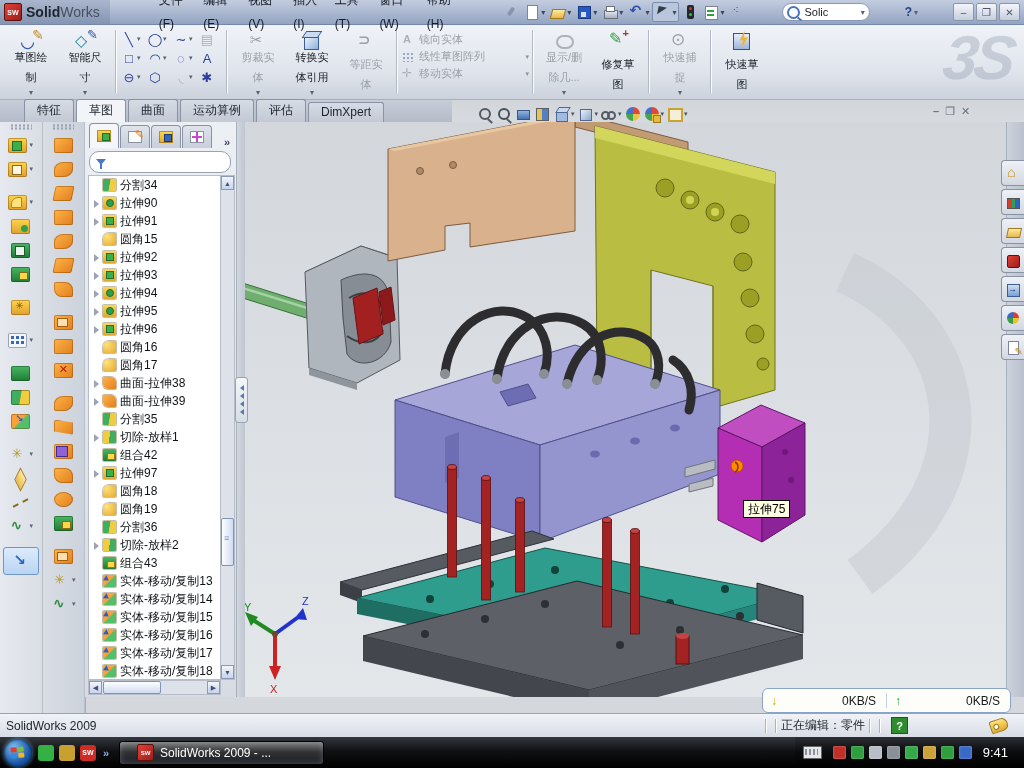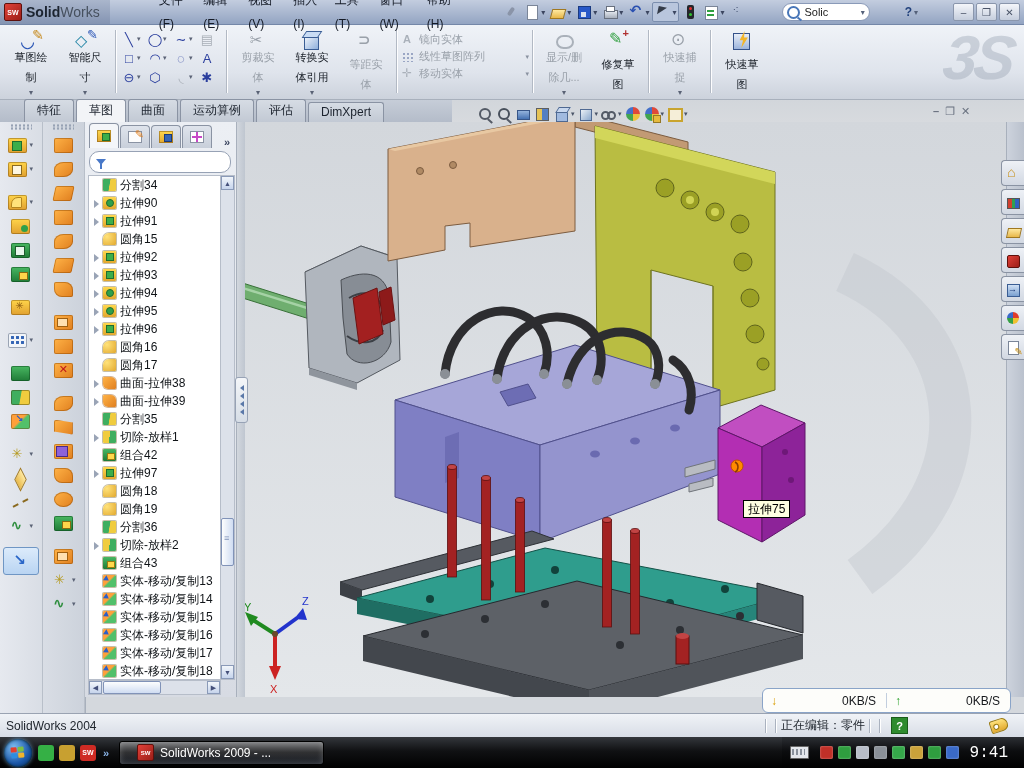--- a/index.html
+++ b/index.html
@@ -309,21 +309,21 @@
   .paint-icon{background:linear-gradient(#e8e4da,#b8b4aa);border:1px solid #555;position:relative;}
   .paint-icon::after{content:"";position:absolute;left:2px;top:3px;width:9px;height:7px;
     background:linear-gradient(90deg,#c03028 33%,#2e8de0 33% 66%,#f2b42c 66%);}
   #tb-space{flex:1;}
   #traybox{display:flex;align-items:center;gap:5px;padding:0 8px;height:31px;
     background:linear-gradient(#2c2f34,#0c0d0f 45%,#000);}
   .tray-kb{width:17px;height:11px;background:#e4e7ec;border:1px solid #666;border-radius:1px;margin-right:6px;position:relative;}
   .tray-kb::after{content:"";position:absolute;left:1px;top:2px;width:13px;height:6px;
     background-image:repeating-linear-gradient(90deg,#8a919c 0 2px,transparent 2px 4px);}
   .tri{width:13px;height:13px;border-radius:2px;box-shadow:inset 0 0 2px rgba(255,255,255,.5);}
-  #clock{color:#fff;font-size:16px;margin:0 8px 0 6px;font-family:Liberation Mono, monospace;}
+  #clock{color:#fff;font-size:13px;margin:0 8px 0 6px;}
 </style>
 </head>
 <body>
 
 <div id="app">
 
   <div id="titlebar">
     <div id="logo">
       <span class="swcube">SW</span>
       <span><span class="logo-bold">Solid</span><span class="logo-light">Works</span></span>
@@ -1037,21 +1037,21 @@
       <div class="tp-tab">
         <span class="tpic appearances-icon"></span>
       </div>
       <div class="tp-tab">
         <span class="tpic custom-properties-icon"></span>
       </div>
     </div>
 
 
   <div id="statusbar">
-    <span>SolidWorks 2004</span>
+    <span>SolidWorks 2009</span>
     <span style="flex:1"></span>
     <span class="sb-sep"></span>
     <span class="sb-sep"></span>
     <span>正在编辑：零件</span>
     <span class="sb-sep"></span>
     <span class="sb-sep"></span>
     <span id="sb-help">?</span>
     <span style="width:60px"></span>
     <span class="tag-icon"></span>
   </div>

